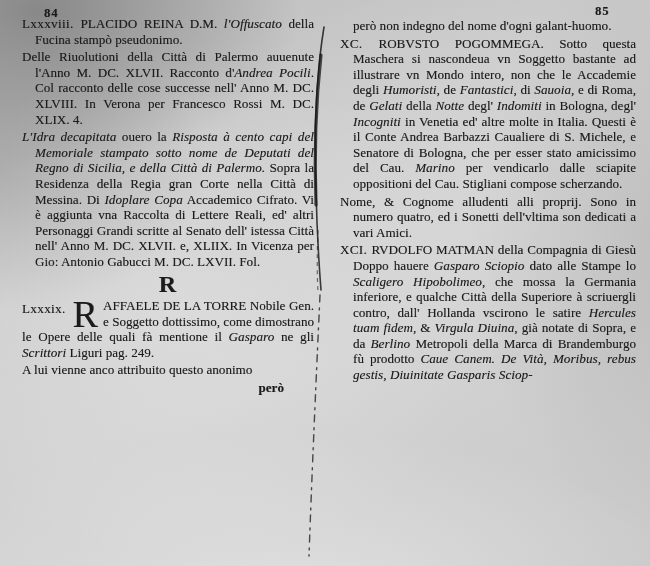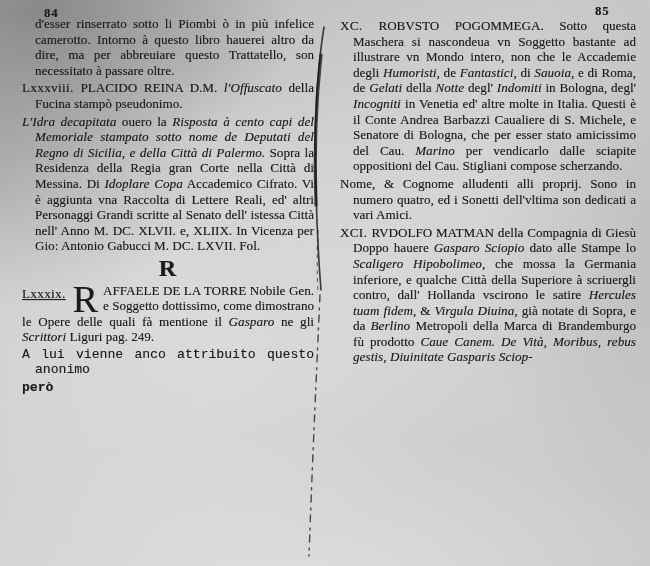--- a/index.html
+++ b/index.html
@@ -28,24 +28,24 @@
   .colL{left:22px;top:16px;width:292px;}
   .colR{left:340px;top:18px;width:296px;}
   .col p{margin:0 0 2px 0;}
   .flush{padding-left:13px;}
   .hang{padding-left:13px;text-indent:-13px;}
   .lbl{letter-spacing:0.4px;}
   .lbl::after{content:" ";}
   .secR{text-align:center;font-size:24px;font-weight:bold;letter-spacing:1px;
     margin:7px 0 6px 0;text-indent:0;}
   .entry89{padding-left:0;text-indent:0;}
-  .lblf{float:left;padding:3px 7px 0 0;letter-spacing:0.4px;text-decoration:underline;}
+  .lblf{float:left;padding:3px 7px 0 0;letter-spacing:0.4px;}
   .dropcap{float:left;font-size:38px;line-height:30px;padding:1px 5px 0 0;}
-  .clear{clear:both;font-family:Liberation Mono, monospace;}
-  .catch{text-align:left;margin-top:1px;font-family:Liberation Mono, monospace;}
+  .clear{clear:both;}
+  .catch{text-align:right;margin-top:1px;}
   .catchL{padding-right:30px;font-weight:bold;}
   .catchR{padding-right:32px;font-style:italic;}
   i{letter-spacing:0.1px;}
 </style>
 </head>
 <body>
 
 <div class="scan">
 
   <svg class="crease" width="650" height="566" viewBox="0 0 650 566" aria-hidden="true">
@@ -53,39 +53,40 @@
     <path d="M321,55 C316,100 314,150 316,205" fill="none" stroke="#161616" stroke-width="3.2" opacity="0.75" stroke-linecap="round"></path>
     <path d="M320,295 C317,360 312,470 309,556" fill="none" stroke="#222" stroke-width="1.4" opacity="0.8" stroke-dasharray="7 6 2 5" stroke-linecap="round"></path>
     <path d="M318,230 C317,255 317,275 318,292" fill="none" stroke="#1c1c1c" stroke-width="1.2" opacity="0.6" stroke-dasharray="4 4"></path>
   </svg>
 
   <div class="pagenum pn-left">84</div>
   <div class="pagenum pn-right">85</div>
 
   <div class="col colL">
 
-    <p class="flush"><span>d'esser rinserrato sotto li Piombi ò in più infelice camerotto. Intorno à questo libro hauerei altro da dire, ma per abbreuiare questo Trattatello, son necessitato à passare oltre.</span></p>
 
     <p class="hang"><span class="lbl">Lxxxviii.</span><span><span>PLACIDO REINA D.M. </span><i>l'Offuscato</i><span> della Fucina stampò pseudonimo.</span></span></p>
 
+    <p class="hang"><span>Delle Riuolutioni della Città di Palermo auuenute l'Anno M. DC. XLVII. Racconto d'</span><i>Andrea Pocili</i><span>. Col racconto delle cose successe nell' Anno M. DC. XLVIII. In Verona per Francesco Rossi M. DC. XLIX. 4.</span></p>
 
     <p class="hang"><i>L'Idra decapitata</i><span> ouero la </span><i>Risposta à cento capi del Memoriale stampato sotto nome de Deputati del Regno di Sicilia, e della Città di Palermo.</i><span> Sopra la Residenza della Regia gran Corte nella Città di Messina. Di </span><i>Idoplare Copa</i><span> Accademico Cifrato. Vi è aggiunta vna Raccolta di Lettere Reali, ed' altri Personaggi Grandi scritte al Senato dell' istessa Città nell' Anno M. DC. XLVII. e, XLIIX. In Vicenza per Gio: Antonio Gabucci M. DC. LXVII. Fol.</span></p>
 
 
     <div class="secR">R</div>
 
     <p class="entry89"><span class="lblf">Lxxxix.</span><span class="dropcap">R</span><span><span>AFFAELE DE LA TORRE Nobile Gen. e Soggetto dottissimo, come dimostrano le Opere delle quali fà mentione il </span><i>Gasparo</i><span> ne gli </span><i>Scrittori</i><span> Liguri pag. 249.</span></span></p>
 
     <p class="hang clear"><span>A lui vienne anco attribuito questo anonimo</span></p>
 
     <div class="catch catchL">però</div>
   </div>
 
   <div class="col colR">
 
+    <p class="flush"><span>però non indegno del nome d'ogni galant-huomo.</span></p>
 
 
     <p class="hang"><span class="lbl">XC.</span><span><span>ROBVSTO POGOMMEGA. Sotto questa Maschera si nascondeua vn Soggetto bastante ad illustrare vn Mondo intero, non che le Accademie degli </span><i>Humoristi</i><span>, de </span><i>Fantastici</i><span>, di </span><i>Sauoia</i><span>, e di Roma, de </span><i>Gelati</i><span> della </span><i>Notte</i><span> degl' </span><i>Indomiti</i><span> in Bologna, degl' </span><i>Incogniti</i><span> in Venetia ed' altre molte in Italia. Questi è il Conte Andrea Barbazzi Caualiere di S. Michele, e Senatore di Bologna, che per esser stato amicissimo del Cau. </span><i>Marino</i><span> per vendicarlo dalle sciapite oppositioni del Cau. Stigliani compose scherzando.</span></span></p>
 
 
     <p class="hang"><span>Nome, &amp; Cognome alludenti alli proprij. Sono in numero quatro, ed i Sonetti dell'vltima son dedicati a vari Amici.</span></p>
 
     <p class="hang"><span class="lbl">XCI.</span><span><span>RVDOLFO MATMAN della Compagnia di Giesù Doppo hauere </span><i>Gasparo Sciopio</i><span> dato alle Stampe lo </span><i>Scaligero Hipobolimeo</i><span>, che mossa la Germania inferiore, e qualche Città della Superiore à scriuergli contro, dall' Hollanda vscirono le satire </span><i>Hercules tuam fidem</i><span>, &amp; </span><i>Virgula Diuina</i><span>, già notate di Sopra, e da </span><i>Berlino</i><span> Metropoli della Marca di Brandemburgo fù prodotto </span><i>Caue Canem. De Vità, Moribus, rebus gestis, Diuinitate Gasparis Sciop-</i></span></p>
 
   </div>

